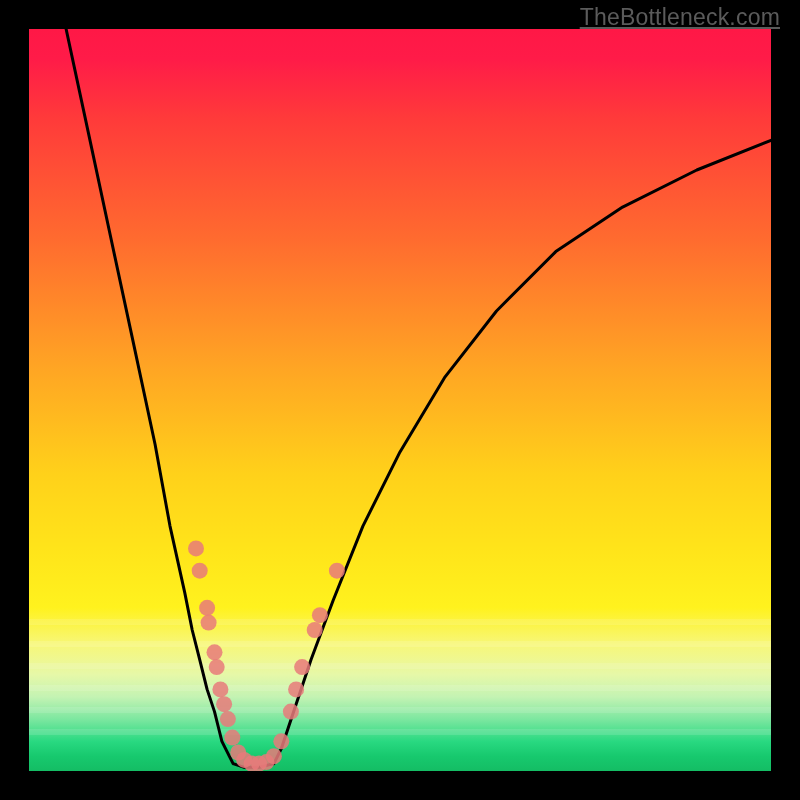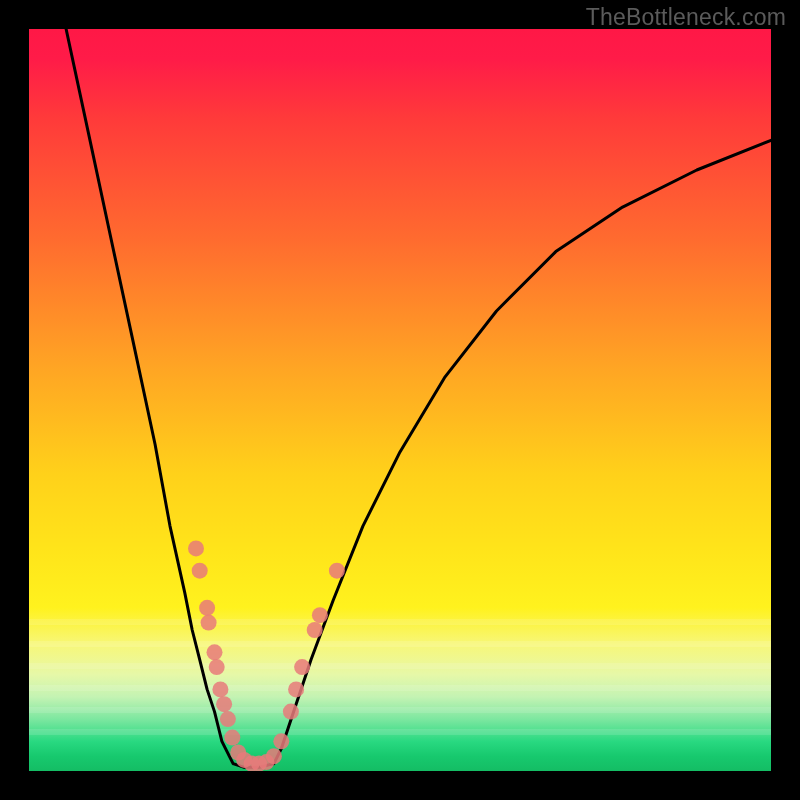--- a/index.html
+++ b/index.html
@@ -46,26 +46,27 @@
     position: absolute;
     left: 0;
     right: 0;
     height: 6px;
     opacity: 0.12;
     background: #fff;
   }
   .watermark {
     position: absolute;
     top: 4px;
-    right: 14px;
+    right: 20px;
     font-family: Arial, Helvetica, sans-serif;
     font-size: 23px;
     color: #5b5b5b;
     letter-spacing: 0.2px;
     user-select: none;
+    text-decoration: underline;
   }
   svg.curve {
     position: absolute;
     inset: 0;
   }
 </style>
 </head>
 <body>
 
 <div class="frame">

